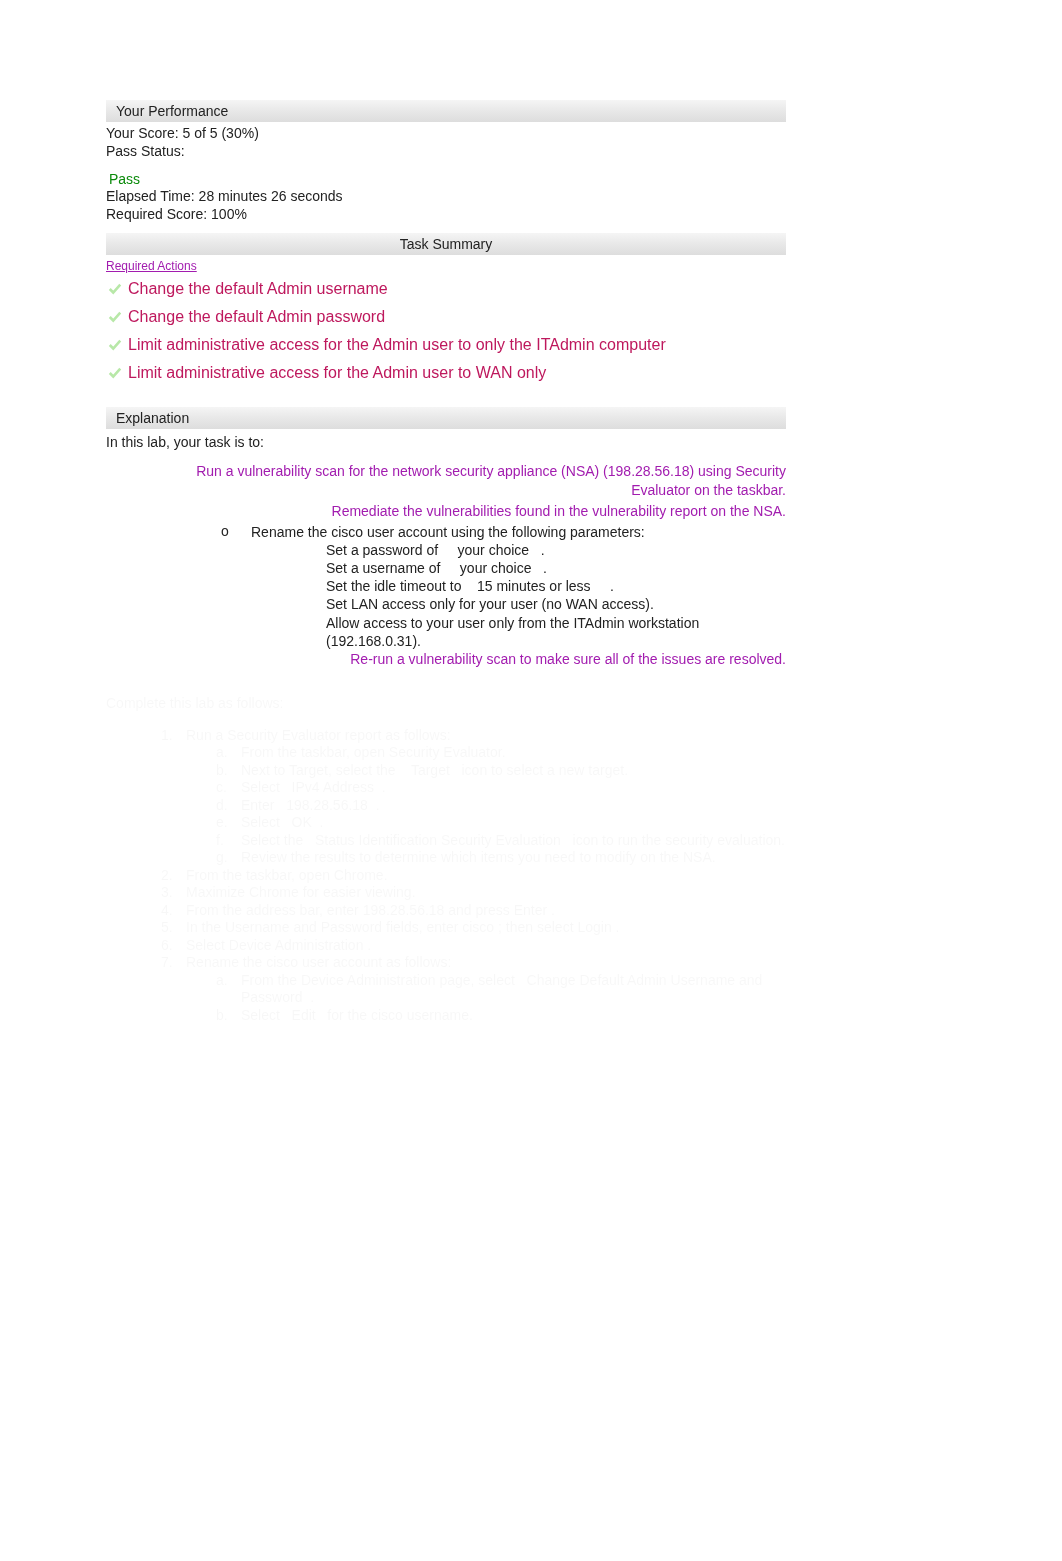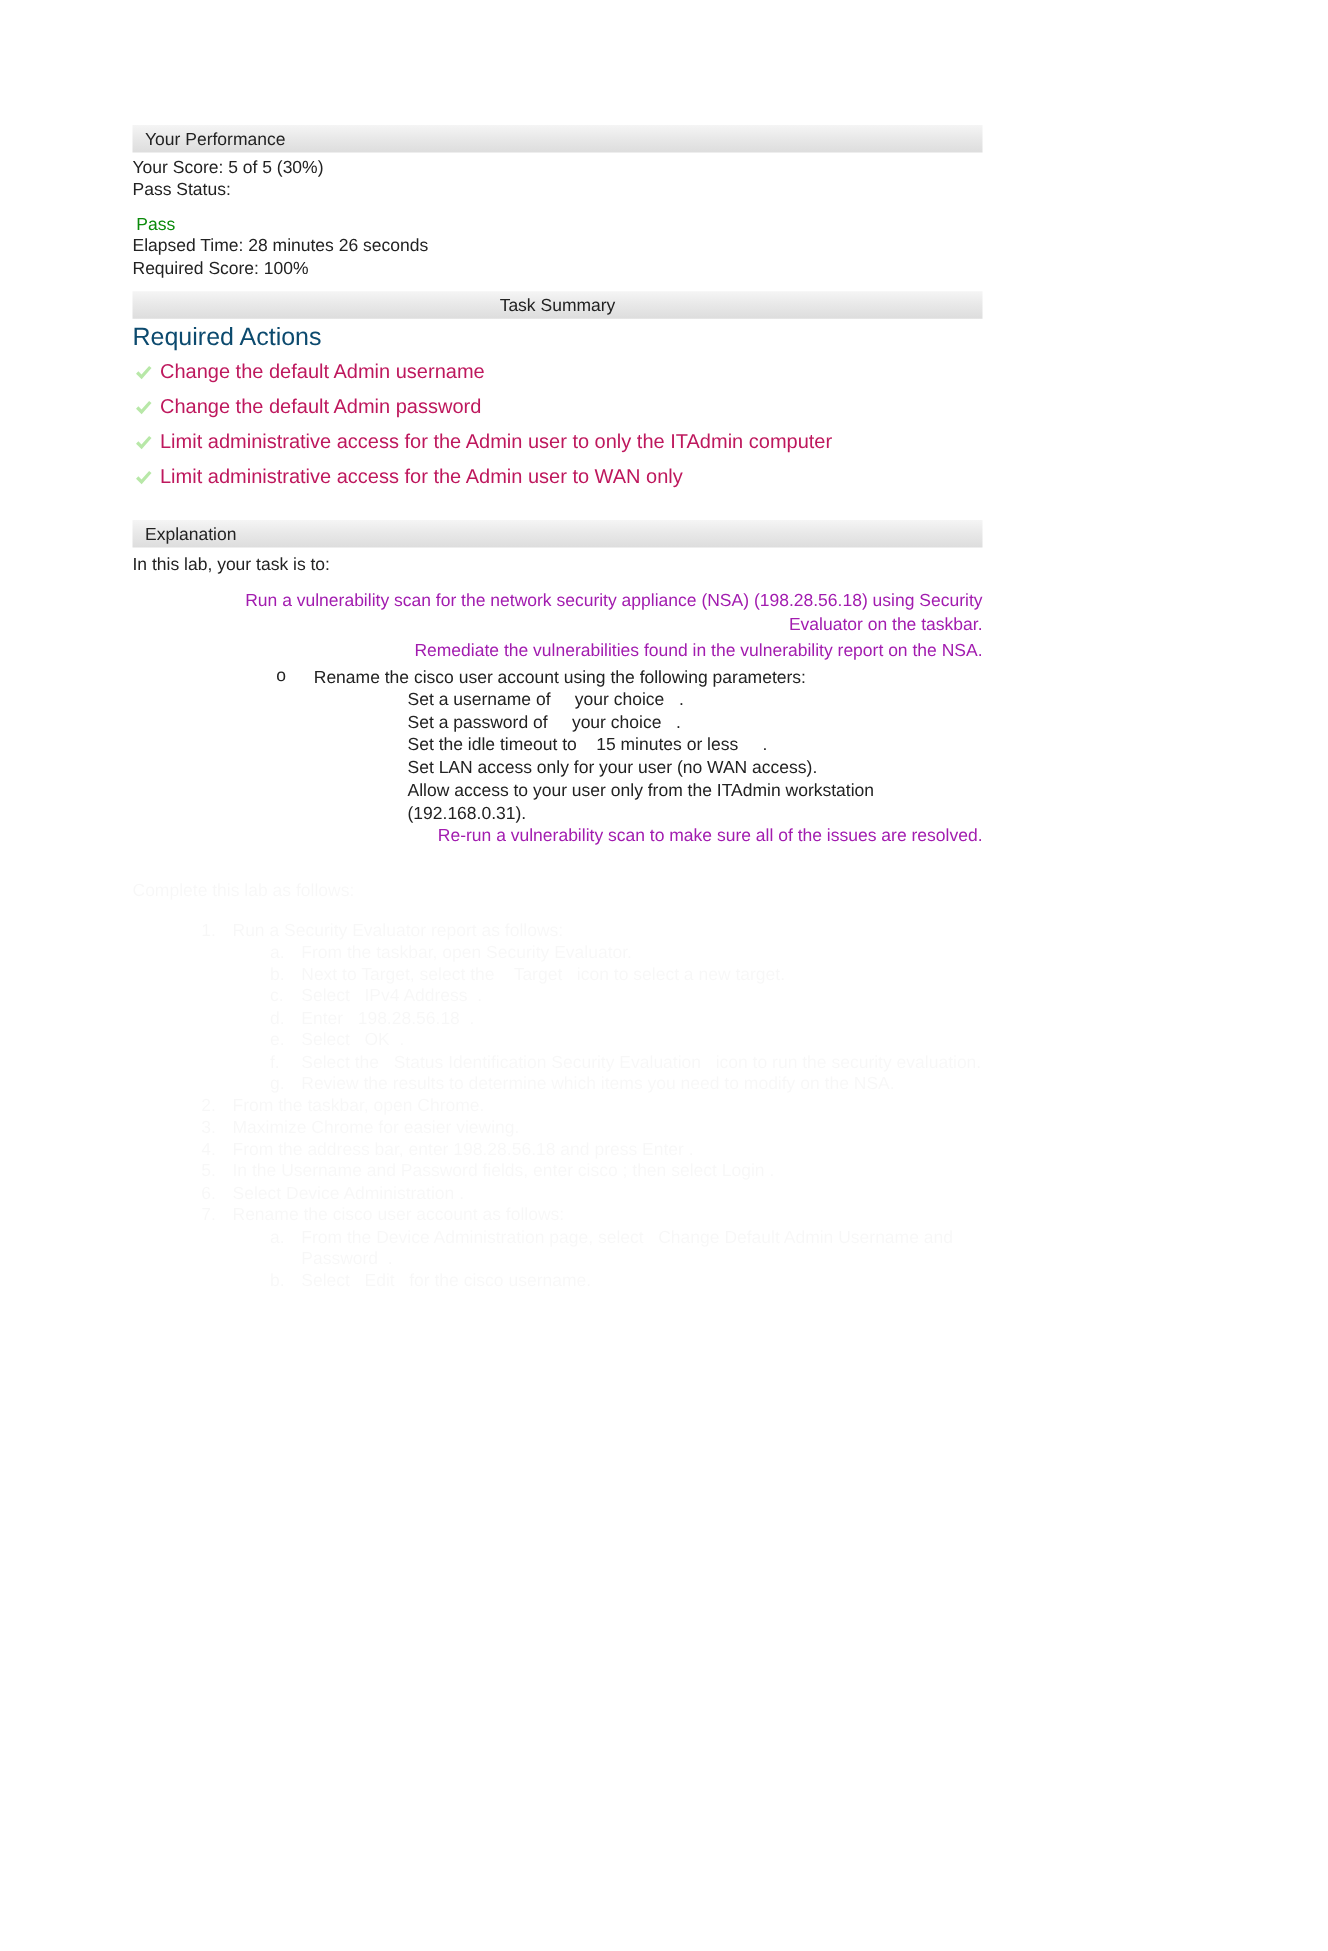--- a/index.html
+++ b/index.html
@@ -42,23 +42,24 @@
       padding-left: 3px;
       margin-top: 11px;
     }
     
     .task-summary-heading {
       margin-top: 10px;
       text-align: center;
     }
     
     .required-actions-label {
-      font-size: 20px;
+      font-size: 12px;
       padding: 2px 0;
-      color: #0c4a6e;
+      color: #a21caf;
+      text-decoration: underline;
     }
     
     .action-item {
       display: flex;
       align-items: center;
       padding: 5px 0 5px 2px;
     }
     
     .check-icon {
       width: 14px;
@@ -290,25 +291,25 @@
       <span class="bullet-content">Remediate the vulnerabilities found in the vulnerability report on the NSA.</span>
     </div>
     <div class="sub-list">
       <div class="sub-row">
         <span class="sub-marker">o</span>
         <span class="sub-content">Rename the cisco user account using the following parameters:</span>
       </div>
       <div class="subsub-list">
         <div class="subsub-row">
           <span class="subsub-marker"></span>
-          <span class="subsub-content wspace">Set a username of     your choice   .</span>
+          <span class="subsub-content wspace">Set a password of     your choice   .</span>
         </div>
         <div class="subsub-row">
           <span class="subsub-marker"></span>
-          <span class="subsub-content wspace">Set a password of     your choice   .</span>
+          <span class="subsub-content wspace">Set a username of     your choice   .</span>
         </div>
         <div class="subsub-row">
           <span class="subsub-marker"></span>
           <span class="subsub-content wspace">Set the idle timeout to    15 minutes or less     .</span>
         </div>
         <div class="subsub-row">
           <span class="subsub-marker"></span>
           <span class="subsub-content">Set LAN access only for your user (no WAN access).</span>
         </div>
         <div class="subsub-row">

